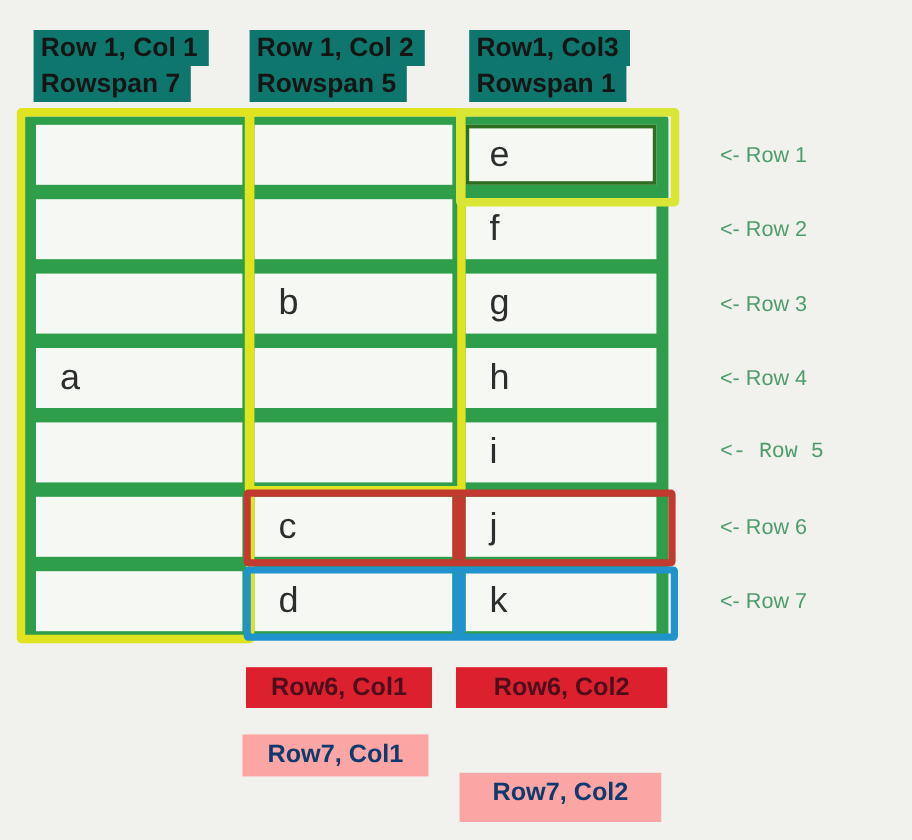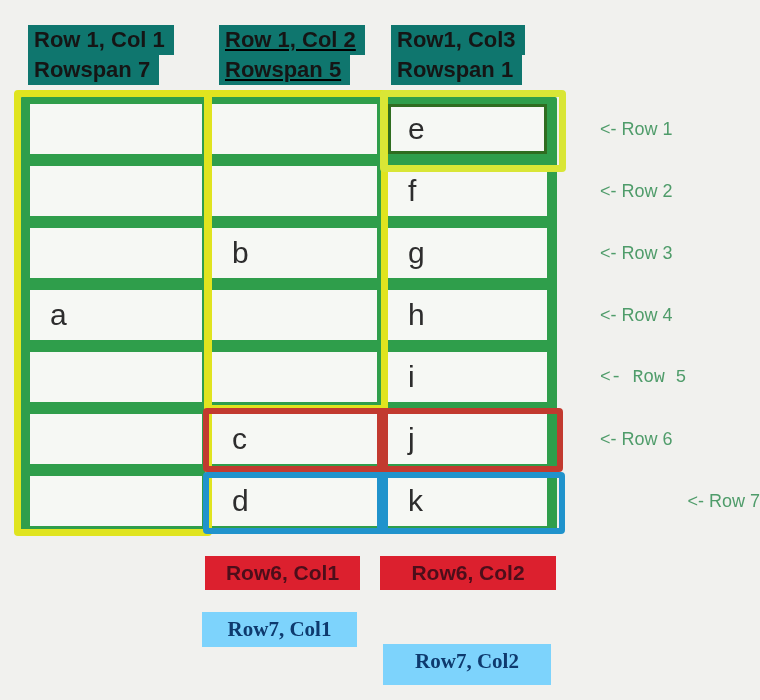--- a/index.html
+++ b/index.html
@@ -17,21 +17,21 @@
     display:inline-block;
     background:#0f766e;
     color:#151515;
     font-weight:bold;
     font-size:22px;
     line-height:26px;
     padding:2px 9px 2px 6px;
     white-space:nowrap;
   }
   #hdr1 { left:28px; }
-  #hdr2 { left:219px;text-decoration:underline; }
+  #hdr2 { left:208px; }
   #hdr3 { left:391px; }
 
   
   #table-base {
     position:absolute; left:20px; top:97px;
     width:537px; height:436px;
     background:#2f9e4b;
     border-radius:2px;
   }
 
@@ -75,35 +75,35 @@
   
   .rowptr {
     position:absolute; left:600px; width:160px; height:34px;
     color:#4f9c6a;
     font-size:18px;
     line-height:34px;
     white-space:nowrap;
   }
   #rp1 { top:112px; } #rp2 { top:174px; } #rp3 { top:236px; }
   #rp4 { top:298px; } #rp5 { top:360px;font-family:Liberation Mono, monospace; } #rp6 { top:422px; }
-  #rp7 { top:484px;text-align:right; }
+  #rp7 { top:484px; }
 
   
   .flabel {
     position:absolute;
     box-sizing:border-box;
     height:34px;
     font-weight:bold;
     font-size:21px;
     line-height:34px;
     text-align:center;
     white-space:nowrap;
   }
   .flabel.red  { background:#dc202e; color:#4c0e1a; }
-  .flabel.blue { background:#7dd3fc; color:#0e3a6e;font-family:Liberation Serif, serif; }
+  .flabel.blue { background:#fca5a5; color:#0e3a6e; }
   #fl-r6c1 { left:205px; top:556px; width:155px; }
   #fl-r6c2 { left:380px; top:556px; width:176px; }
   #fl-r7c1 { left:202px; top:612px; width:155px; height:35px; }
   #fl-r7c2 { left:383px; top:644px; width:168px; height:41px; }
 </style>
 </head>
 <body>
 
 <div id="stage">
 

